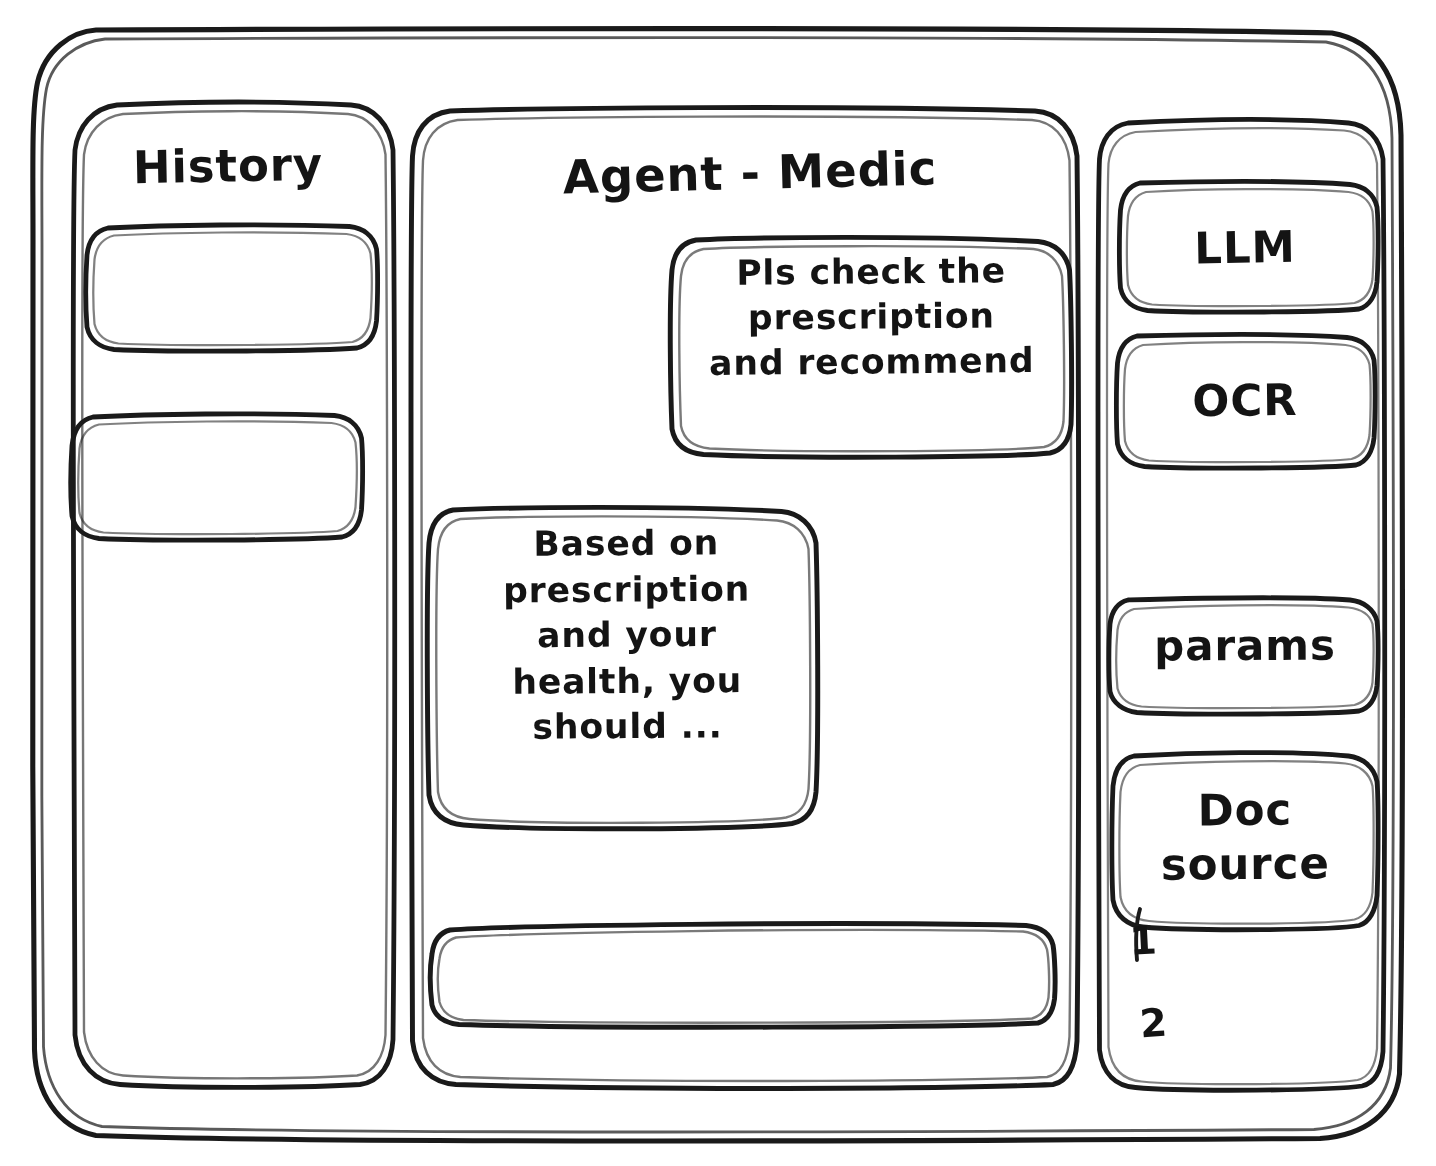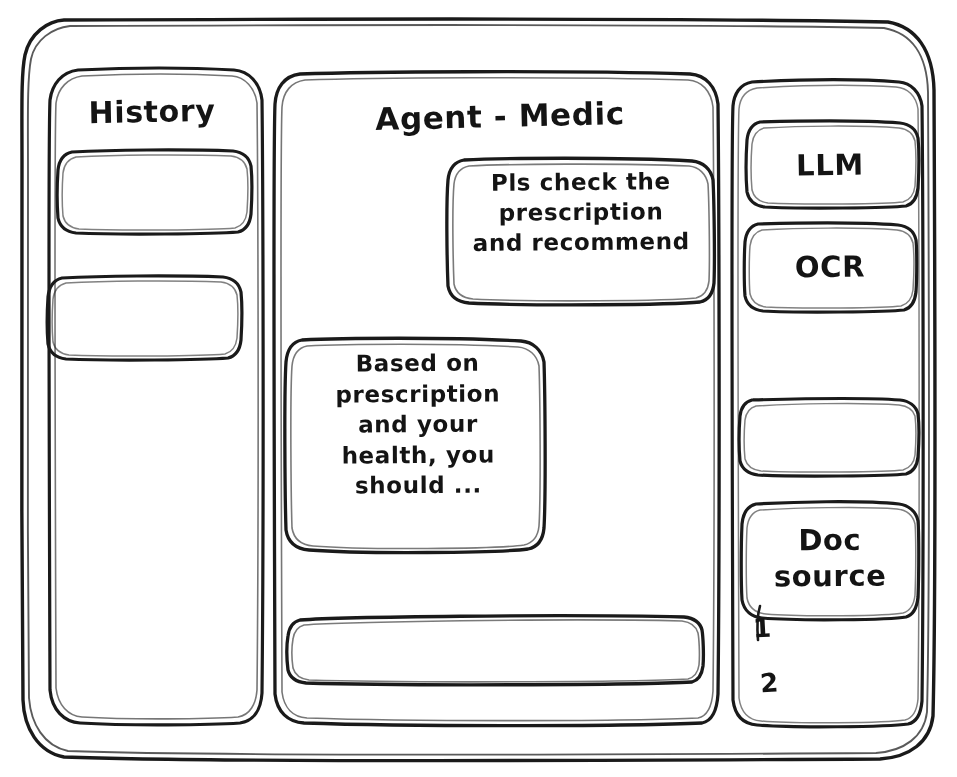--- a/index.html
+++ b/index.html
@@ -250,20 +250,21 @@
 and your
 health, you
 should ...</div>
 
   <div class="hit" style="left:288px;top:617px;width:416px;height:66px;" title=""></div>
 
   <div class="lbl" id="tool-llm-label">LLM</div>
 
   <div class="lbl" id="tool-ocr-label">OCR</div>
 
+  <div class="lbl" id="tool-params-label">params</div>
 
   <div class="lbl" id="doc-source-label">Doc
 source</div>
 
   <div class="srcnum" id="doc-source-item-1">1</div>
 
   <div class="srcnum" id="doc-source-item-2">2</div>
 
 </div>
 

